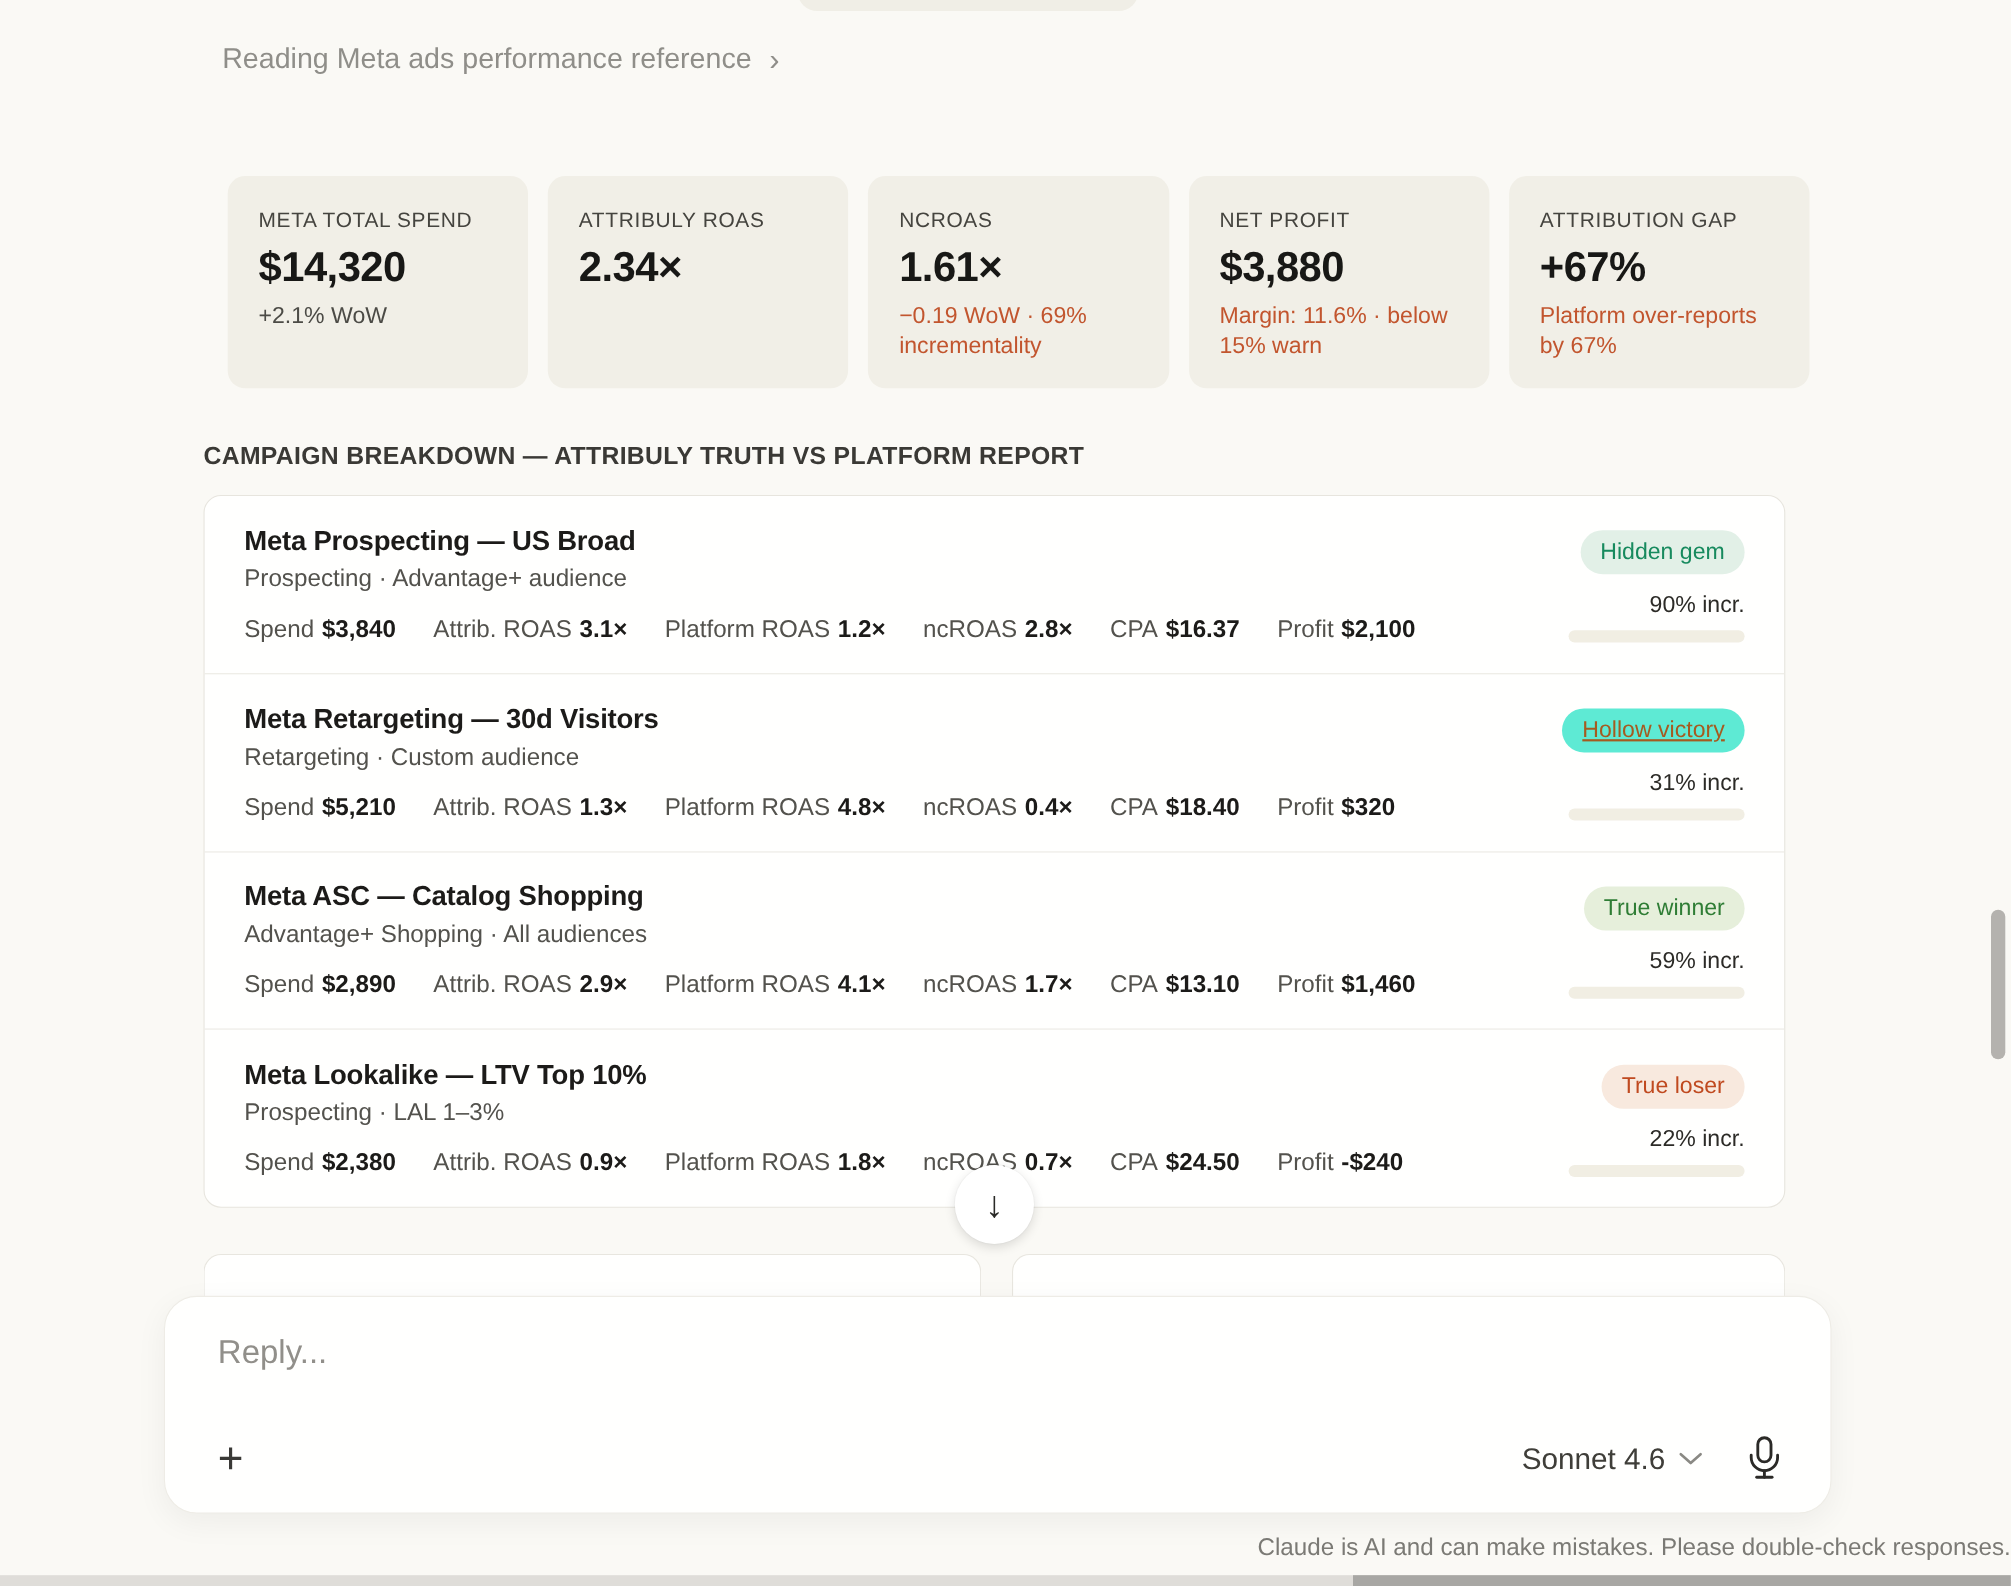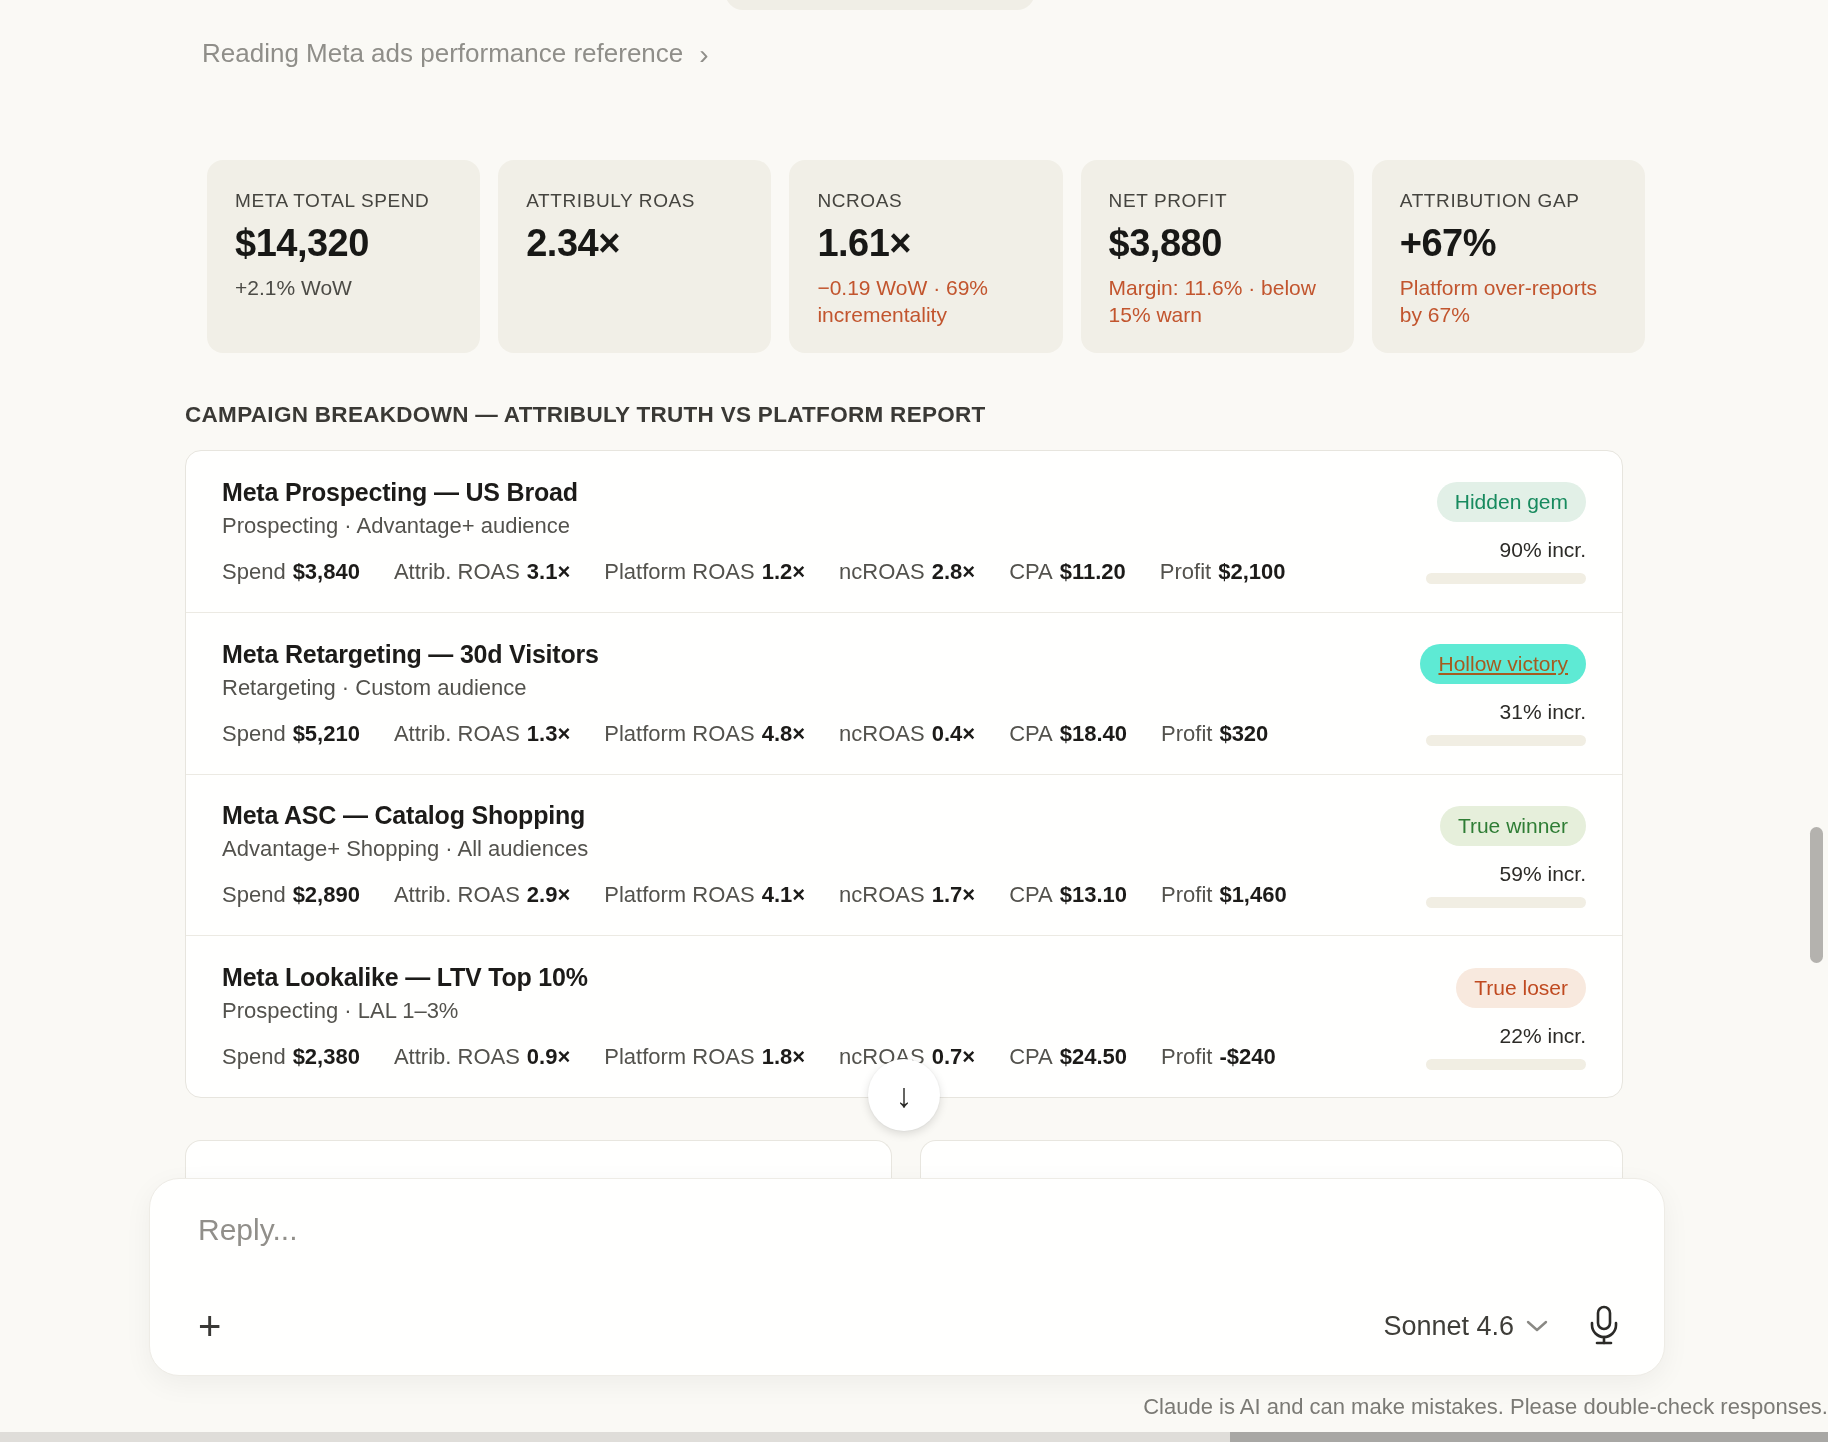--- a/index.html
+++ b/index.html
@@ -186,21 +186,21 @@
 
   <div class="campaign-row">
     <div class="row-main">
       <div class="row-title">Meta Prospecting — US Broad</div>
       <div class="row-sub">Prospecting · Advantage+ audience</div>
       <div class="row-stats">
         <span class="stat"><span>Spend</span><b>$3,840</b></span>
         <span class="stat"><span>Attrib. ROAS</span><b>3.1×</b></span>
         <span class="stat"><span>Platform ROAS</span><b>1.2×</b></span>
         <span class="stat"><span>ncROAS</span><b>2.8×</b></span>
-        <span class="stat"><span>CPA</span><b>$11.20</b></span>
+        <span class="stat"><span>CPA</span><b>$16.37</b></span>
         <span class="stat"><span>Profit</span><b>$2,100</b></span>
       </div>
     </div>
     <div class="row-side">
       <span class="badge" style="background: rgb(226, 240, 231); color: rgb(23, 138, 94);">Hidden gem</span>
       <span class="incr-label">90% incr.</span>
       <span class="incr-track"><span class="incr-fill" style="width: 90%; background: rgb(22, 153, 107);"></span></span>
     </div>
   </div>
 

